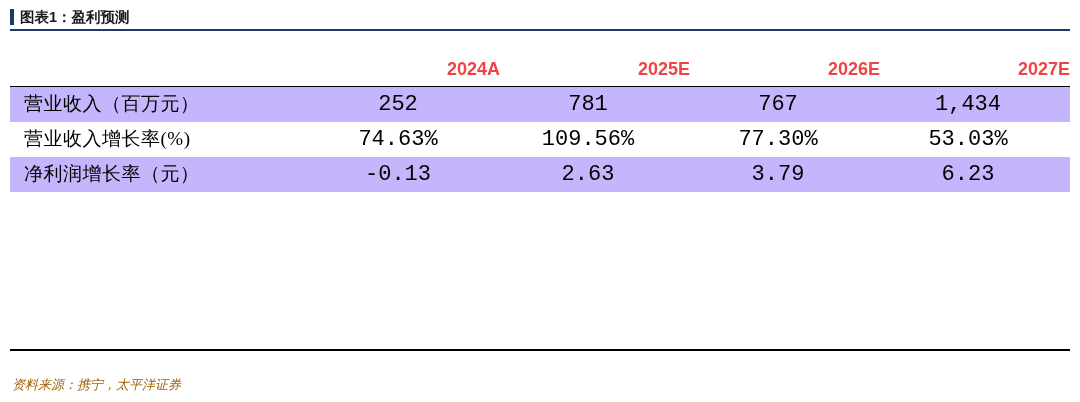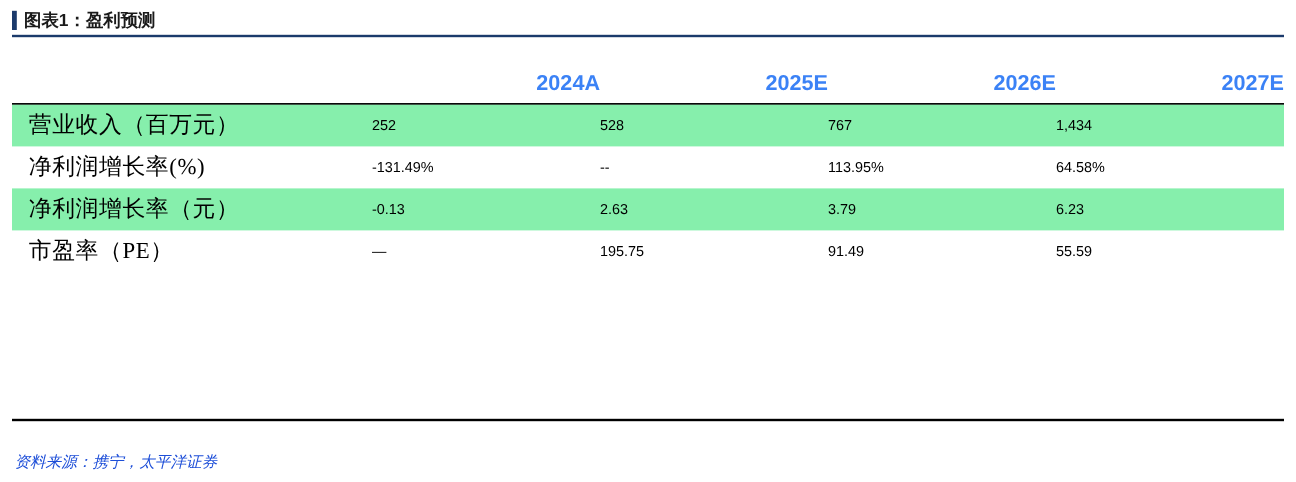--- a/index.html
+++ b/index.html
@@ -72,64 +72,64 @@
   .col-val { width: 190px; }
   thead th {
     height: 34px;
     font-family: "Liberation Sans", "DejaVu Sans", sans-serif;
     font-size: 18px;
     font-weight: bold;
     text-align: right;
     padding-right: 14px;
     box-sizing: border-box;
     vertical-align: middle;
-    color: #3b82f6;
+    color: #ef4444;
   }
   thead th.col-label { text-align: left; }
   .head-rule-bottom td {
     border-bottom: 1.5px solid #000;
   }
   tbody tr.data-row td {
     height: 35px;
     font-size: 19px;
     vertical-align: middle;
     box-sizing: border-box;
     color: #000;
   }
   tbody tr.data-row td.lbl {
     text-align: left;
     padding-left: 14px;
     font-family: "Liberation Serif", "DejaVu Serif", serif;
     letter-spacing: 0.5px;
   }
   tbody tr.data-row td.val {
-    text-align: left;
+    text-align: center;
     padding-right: 14px;
-    font-family: Liberation Sans, sans-serif;
-    font-size: 12px;
+    font-family: Liberation Mono, monospace;
+    font-size: 22px;
   }
   tbody tr.shade td {
-    background: #86efac;
+    background: #c4b5fd;
   }
   .bottom-rule {
     position: absolute;
     left: 10px;
     top: 349px;
     width: 1060px;
     height: 1.5px;
     background: #000;
   }
   .source {
     position: absolute;
     left: 12px;
     top: 376px;
     font-family: "Liberation Sans", "DejaVu Sans", sans-serif;
     font-size: 13px;
     font-style: italic;
-    color: #1d4ed8;
+    color: #a16207;
     white-space: nowrap;
     text-align: center;
   }
   .side-bar {
     position: absolute;
     left: 0;
     top: 0;
     width: 3px;
     height: 402px;
     background: #ffffff;
@@ -170,45 +170,38 @@
           <td></td>
           <td></td>
           <td></td>
           <td></td>
         </tr>
       </thead>
       <tbody>
         <tr class="data-row shade">
           <td class="lbl">营业收入（百万元）</td>
           <td class="val">252</td>
-          <td class="val">528</td>
+          <td class="val">781</td>
           <td class="val">767</td>
           <td class="val">1,434</td>
         </tr>
         <tr class="data-row">
-          <td class="lbl">净利润增长率(%)</td>
-          <td class="val">-131.49%</td>
-          <td class="val">--</td>
-          <td class="val">113.95%</td>
-          <td class="val">64.58%</td>
+          <td class="lbl">营业收入增长率(%)</td>
+          <td class="val">74.63%</td>
+          <td class="val">109.56%</td>
+          <td class="val">77.30%</td>
+          <td class="val">53.03%</td>
         </tr>
         <tr class="data-row shade">
           <td class="lbl">净利润增长率（元）</td>
           <td class="val">-0.13</td>
           <td class="val">2.63</td>
           <td class="val">3.79</td>
           <td class="val">6.23</td>
         </tr>
-        <tr class="data-row">
-          <td class="lbl">市盈率（PE）</td>
-          <td class="val">—</td>
-          <td class="val">195.75</td>
-          <td class="val">91.49</td>
-          <td class="val">55.59</td>
-        </tr>
       </tbody>
     </table>
   </div>
 
   <div class="bottom-rule"></div>
 
   <div class="source">资料来源：携宁，太平洋证券</div>
 
 </div>
 

